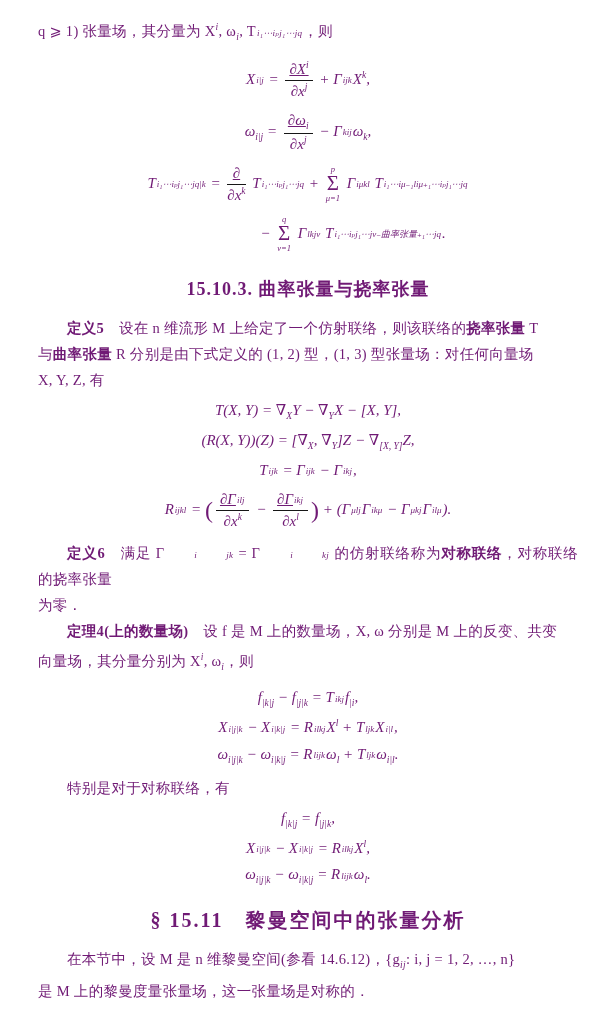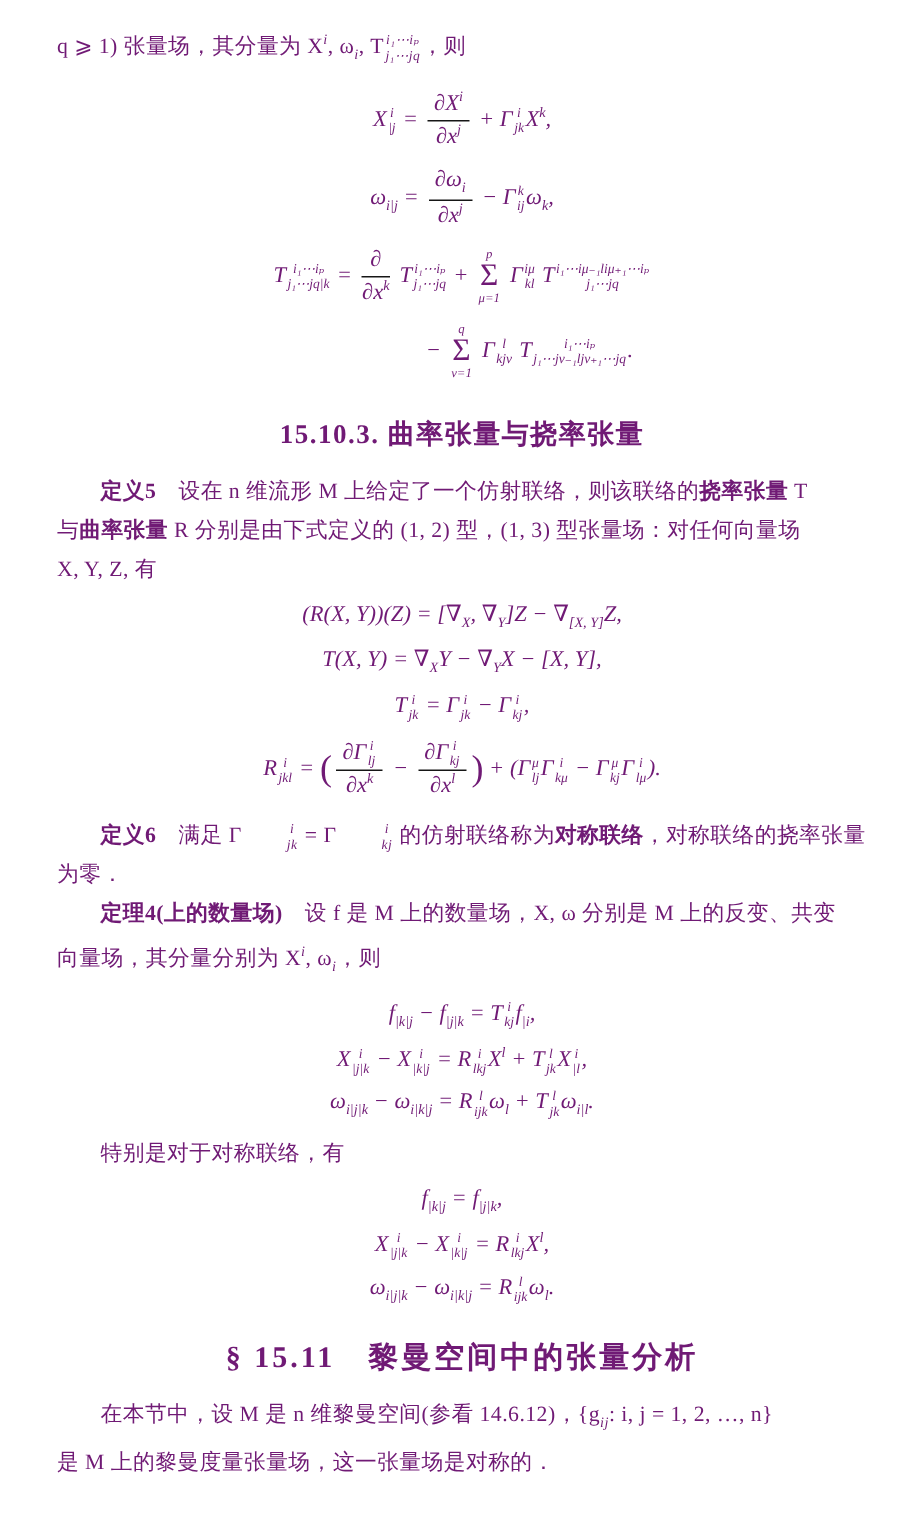--- a/index.html
+++ b/index.html
@@ -28,30 +28,30 @@
     line-height:1.25;
     margin:8px 0;
   }
   .formula.tall{margin:10px 0;}
   .shiftR{padding-left:90px;}
   b{font-weight:bold;}
   sup,sub{font-size:9.5px;font-style:italic;}
   sup{vertical-align:6px;}
   sub{vertical-align:-4px;}
   .ss{
-    display:inline-flex;flex-direction:column;
+    display:inline-flex;flex-direction:row;
     vertical-align:middle;line-height:1;
     margin:0 1px;text-align:left;align-items:center;
   }
   .sst,.ssb{display:block;font-size:9px;font-style:italic;line-height:1.15;white-space:nowrap;}
   .frac{
     display:inline-flex;flex-direction:column;
     vertical-align:middle;text-align:center;margin:0 3px;
   }
-  .frac .num{border-bottom:1.4px solid #161616;padding:0 4px 1px;display:block;}
+  .frac .num{border-bottom:1.4px solid #161616;padding:0 4px 1px;display:block;text-decoration:underline;}
   .frac .den{padding-top:1px;display:block;}
   .sum{
     display:inline-flex;flex-direction:column;align-items:center;
     vertical-align:middle;line-height:1;margin:0 3px;font-style:normal;
   }
   .sumt,.sumb{font-size:8.5px;font-style:italic;line-height:1.1;}
   .sig{font-size:21px;line-height:0.95;font-style:normal;}
   .big{font-size:24px;font-style:normal;vertical-align:middle;line-height:0;}
   .h310{
     font-size:18px;font-weight:bold;
@@ -111,31 +111,31 @@
       </span></div>
   <div class="formula tall shiftR">− <span class="sum">
         <span class="sumt">q</span>
         <span class="sig">Σ</span>
         <span class="sumb">ν=1</span>
       </span> Γ<span class="ss">
         <span class="sst">l</span>
         <span class="ssb">kjν</span>
       </span> T<span class="ss">
         <span class="sst">i₁⋯iₚ</span>
-        <span class="ssb">j₁⋯jν₋₁ljν₊₁⋯jq</span>
+        <span class="ssb">j₁⋯jν₋曲率张量₊₁⋯jq</span>
       </span>.</div>
 
   <div class="h310">15.10.3. 曲率张量与挠率张量</div>
 
   <div class="line ind"><b>定义5</b>　设在 n 维流形 M 上给定了一个仿射联络，则该联络的<b>挠率张量</b> T</div>
   <div class="line">与<b>曲率张量</b> R 分别是由下式定义的 (1, 2) 型，(1, 3) 型张量场：对任何向量场</div>
   <div class="line">X, Y, Z, 有</div>
 
+  <div class="formula">T(X, Y) = ∇<sub>X</sub>Y − ∇<sub>Y</sub>X − [X, Y],</div>
   <div class="formula">(R(X, Y))(Z) = [∇<sub>X</sub>, ∇<sub>Y</sub>]Z − ∇<sub>[X, Y]</sub>Z,</div>
-  <div class="formula">T(X, Y) = ∇<sub>X</sub>Y − ∇<sub>Y</sub>X − [X, Y],</div>
 
 
   <div class="formula">T<span class="ss">
         <span class="sst">i</span>
         <span class="ssb">jk</span>
       </span> = Γ<span class="ss">
         <span class="sst">i</span>
         <span class="ssb">jk</span>
       </span> − Γ<span class="ss">
         <span class="sst">i</span>

